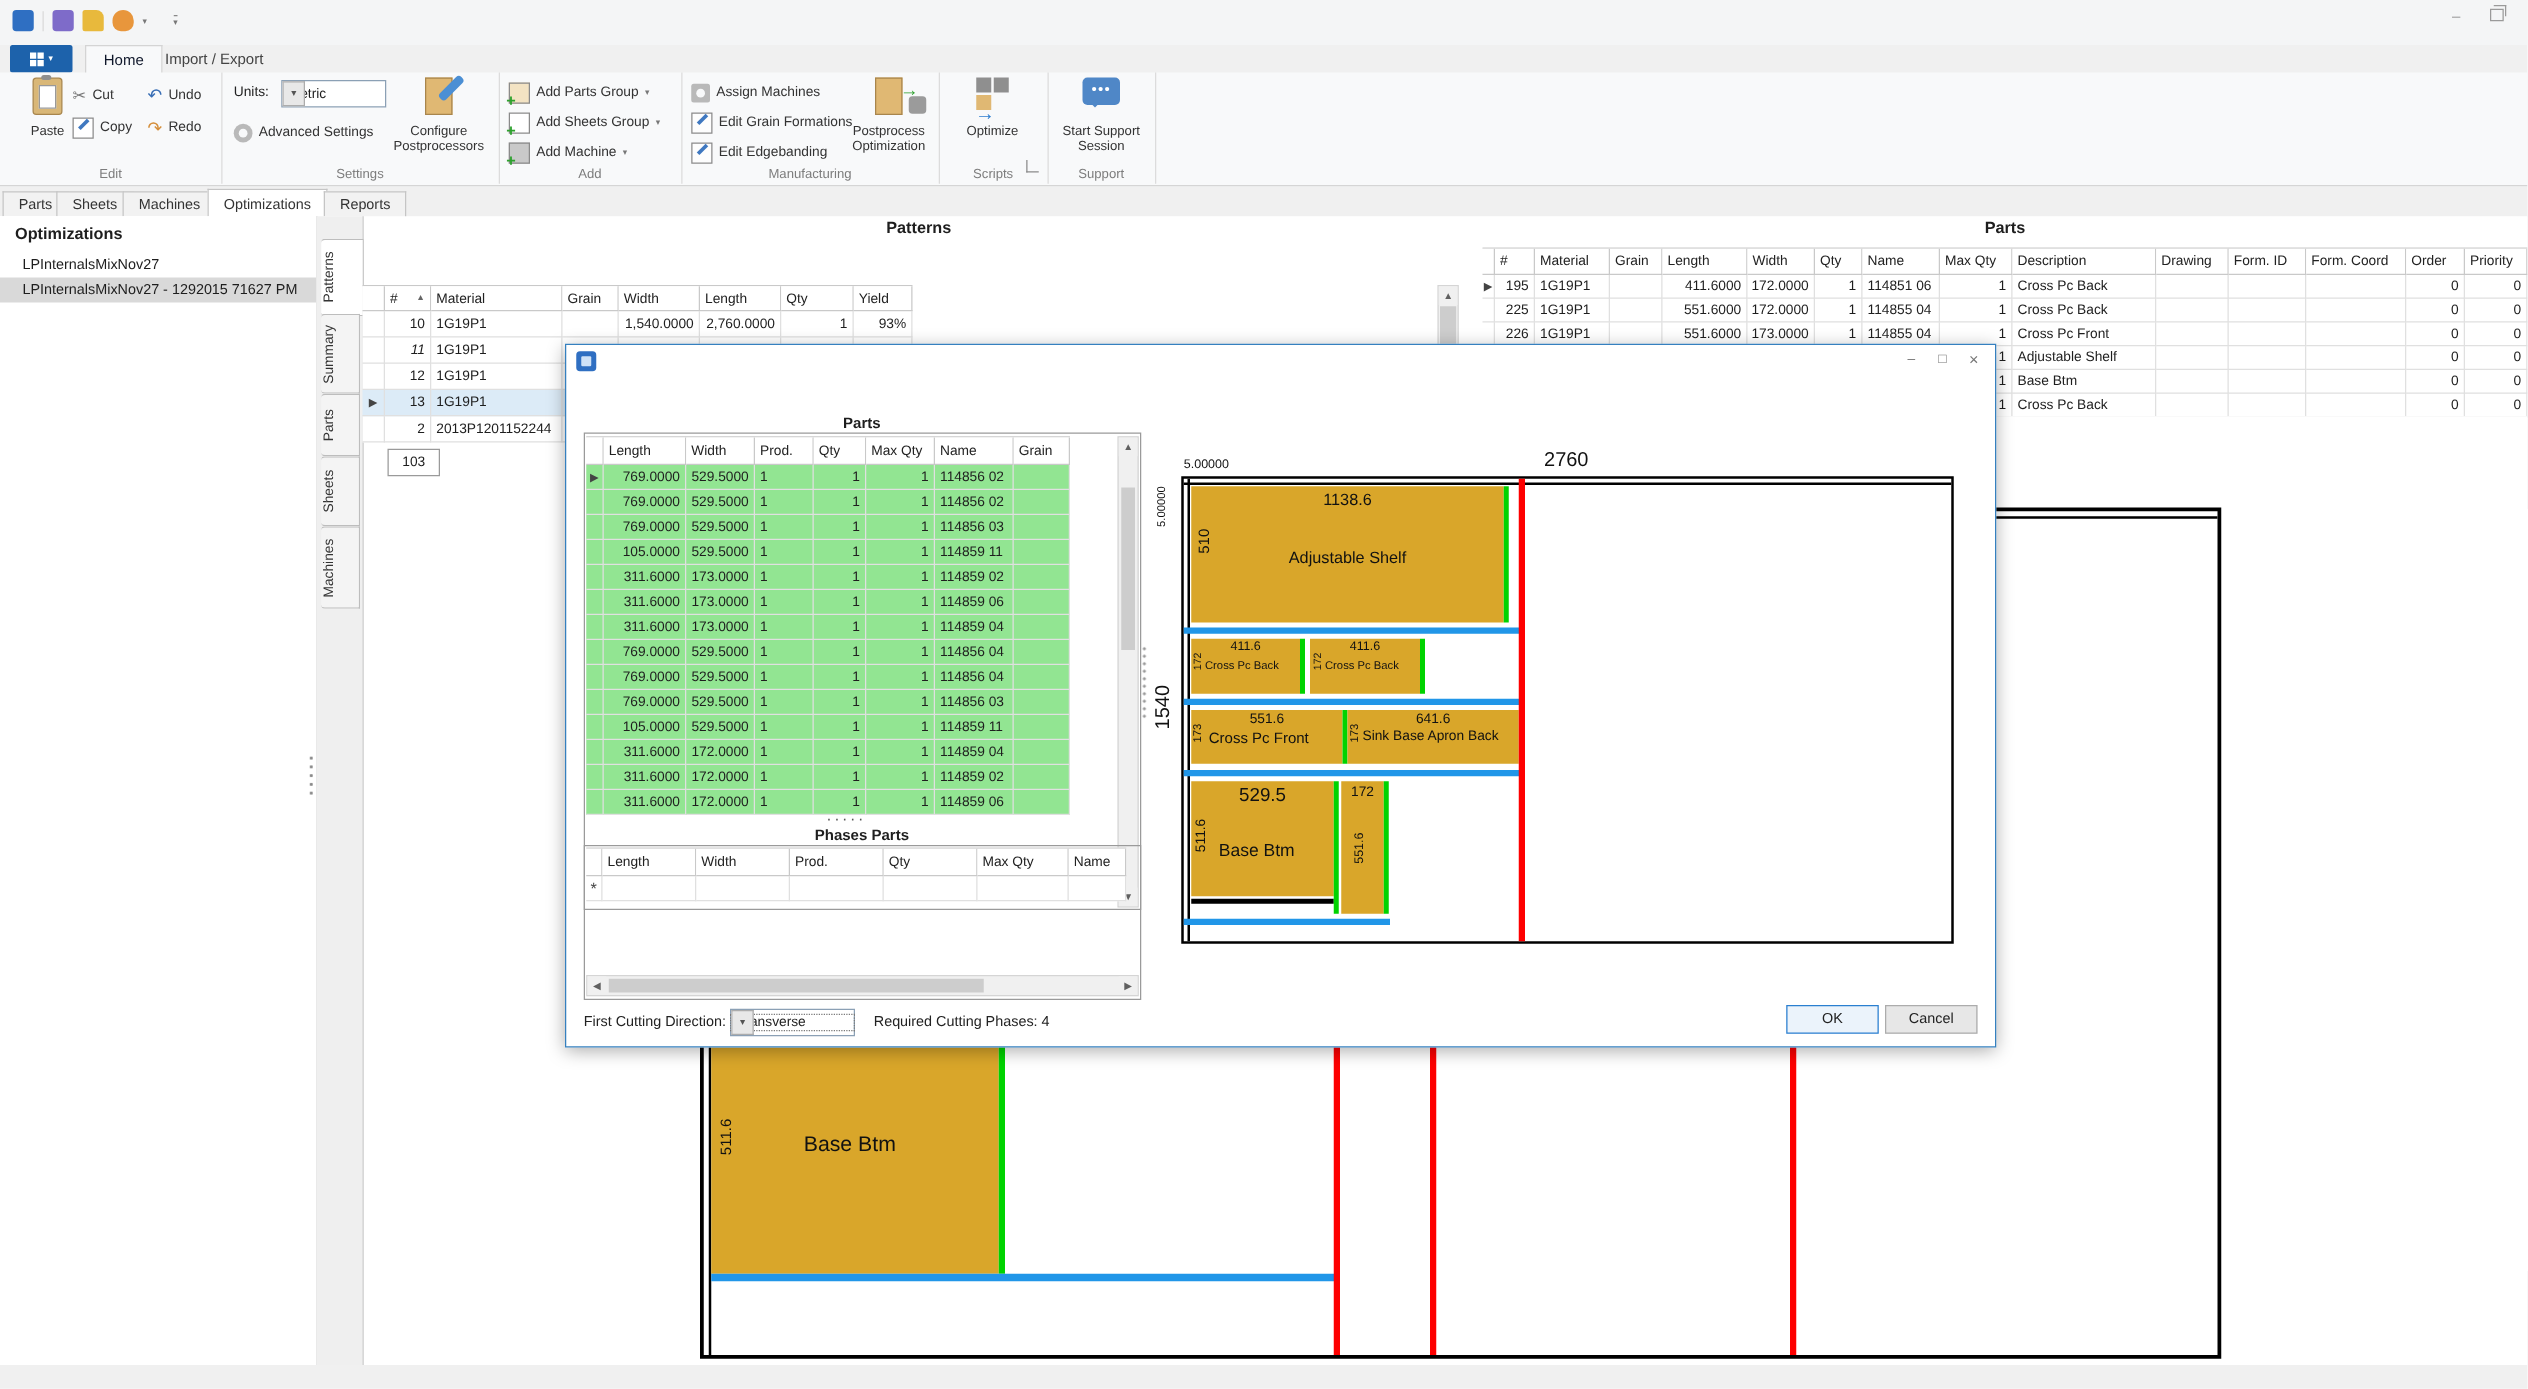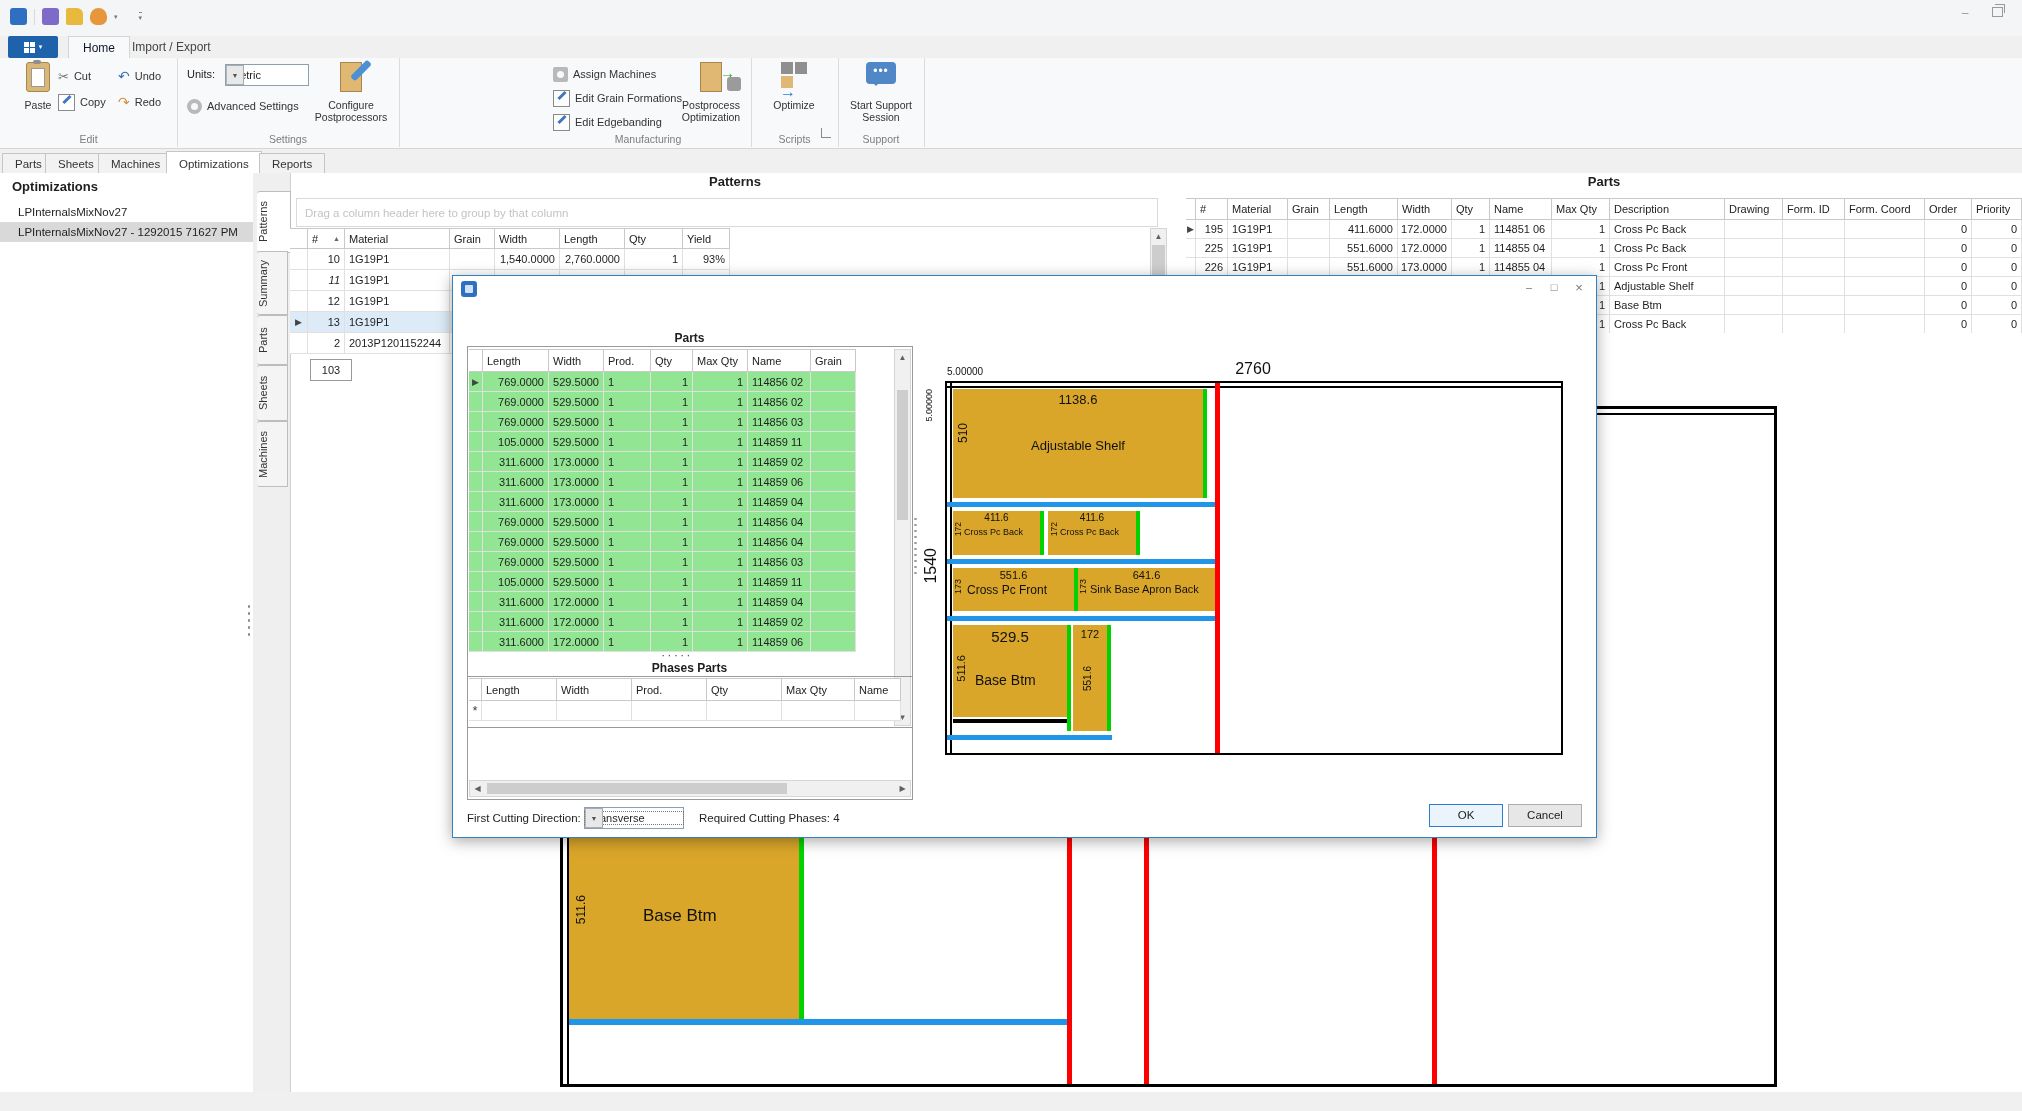--- a/index.html
+++ b/index.html
@@ -188,20 +188,38 @@
     <div class="bigbtn" style="left:132px;width:84px">
       <div class="bico">
           <div class="i-panelwrench"></div>
         </div>
       <span>Configure</span><br>
       <span>Postprocessors</span>
     </div>
     <div class="rgroup-label">Settings</div>
   </div>
 
+  <div class="rgroup" style="left:399px;width:146px">
+    <div class="smallbtn" style="left:8px;top:6px">
+      <span class="sico sq-plus"></span>
+      <span>Add Parts Group</span>
+        <span class="dd">▾</span>
+    </div>
+    <div class="smallbtn" style="left:8px;top:30px">
+      <span class="sico sq-plus" style="background:#fff"></span>
+      <span>Add Sheets Group</span>
+        <span class="dd">▾</span>
+    </div>
+    <div class="smallbtn" style="left:8px;top:54px">
+      <span class="sico sq-plus" style="background:#c9c9c9"></span>
+      <span>Add Machine</span>
+        <span class="dd">▾</span>
+    </div>
+    <div class="rgroup-label">Add</div>
+  </div>
 
   <div class="rgroup" style="left:545px;width:206px">
     <div class="smallbtn" style="left:8px;top:6px">
       <span class="sico sq-gear" style="border-radius:2px"></span>
       <span>Assign Machines</span>
     </div>
     <div class="smallbtn" style="left:8px;top:30px">
       <span class="sico sq-pencil"></span>
       <span>Edit Grain Formations</span>
     </div>
@@ -267,21 +285,20 @@
 
   <div class="abs" id="vtabs">
     <div class="vtab active" style="top:18px;height:48px">Patterns</div>
     <div class="vtab" style="top:78px;height:50px">Summary</div>
     <div class="vtab" style="top:142px;height:36px">Parts</div>
     <div class="vtab" style="top:192px;height:42px">Sheets</div>
     <div class="vtab" style="top:248px;height:52px">Machines</div>
   </div>
 
   <div class="abs panel-title" style="left:290px;top:1px;width:890px">Patterns</div>
-  <div class="abs groupby" style="left:296px;top:25px;width:852px;height:27px">Drag a column header here to group by that column</div>
   <div class="grid" style="left: 290px; top: 55px; width: 440px;">
       <div class="gh" style="height: 20px;">
         <div class="gc" style="width: 18px; justify-content: center;"></div>
         <div class="gc" style="width: 37px; justify-content: flex-start;">#<span class="sort">▲</span></div>
         <div class="gc" style="width: 105px; justify-content: flex-start;">Material</div>
         <div class="gc" style="width: 45px; justify-content: flex-start;">Grain</div>
         <div class="gc" style="width: 65px; justify-content: flex-start;">Width</div>
         <div class="gc" style="width: 65px; justify-content: flex-start;">Length</div>
         <div class="gc" style="width: 58px; justify-content: flex-start;">Qty</div>
         <div class="gc" style="width: 47px; justify-content: flex-start;">Yield</div>

